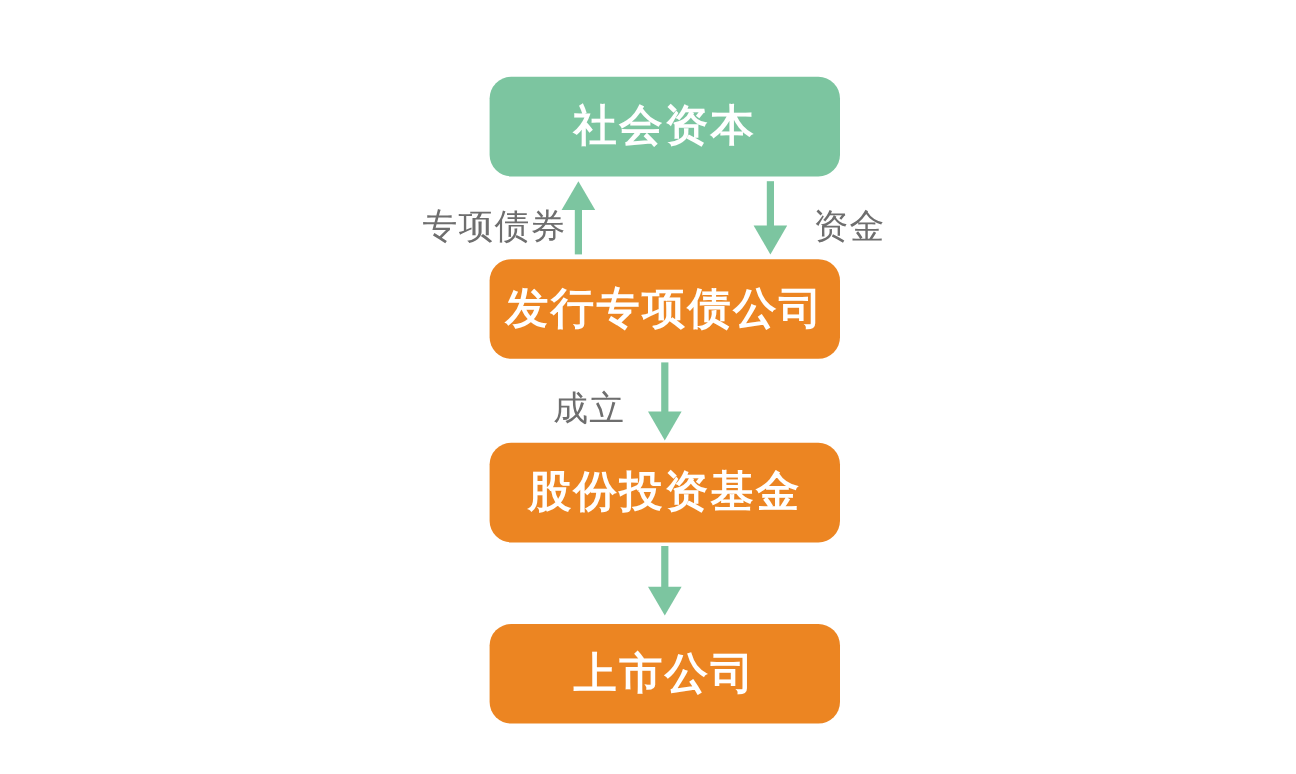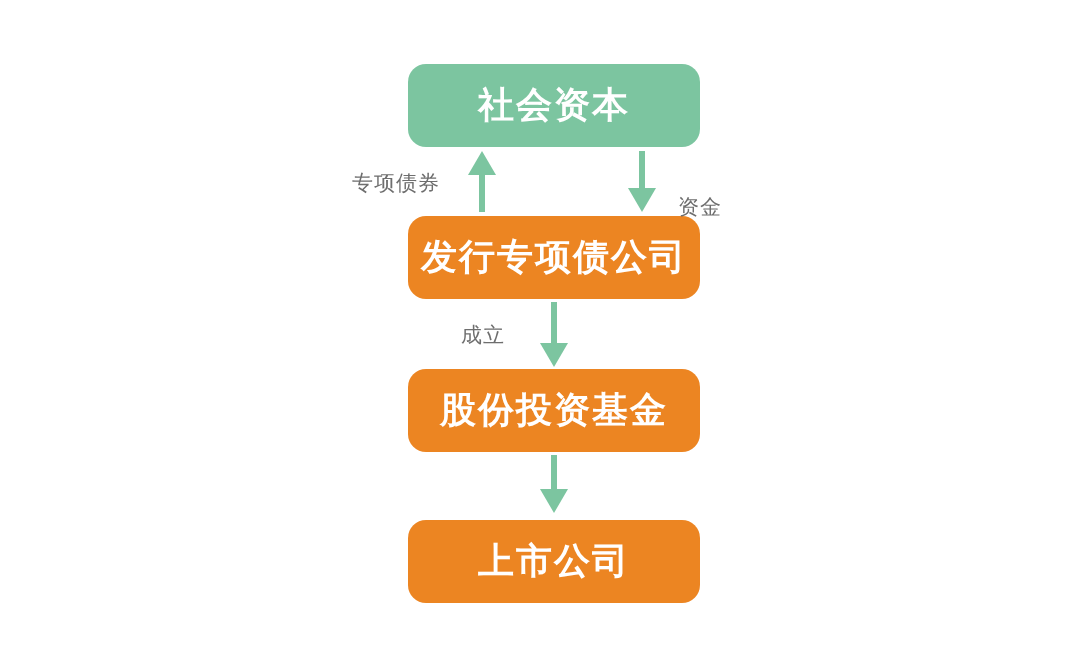--- a/index.html
+++ b/index.html
@@ -50,26 +50,26 @@
     stroke-width: 6;
     fill: none;
   }
   .arrow-head {
     fill: var(--arrow, #7cc5a0);
     stroke: none;
   }
   .edge-label {
     position: absolute;
     color: var(--label-text, #6e6e6e);
-    font-size: 21px;
+    font-size: 29px;
     letter-spacing: 1px;
     white-space: nowrap;
   }
   .label-special-bonds { left: 352px; top: 169px; }
-  .label-funds         { left: 678px; top: 169px; margin-top: 24px; }
+  .label-funds         { left: 678px; top: 169px; }
   .label-establish     { left: 461px; top: 321px; font-family: Liberation Serif, serif; }
 </style>
 </head>
 <body>
 
 <div class="canvas">
 
   <div class="node orange node-2">
     <span>发行专项债公司</span>
   </div>

